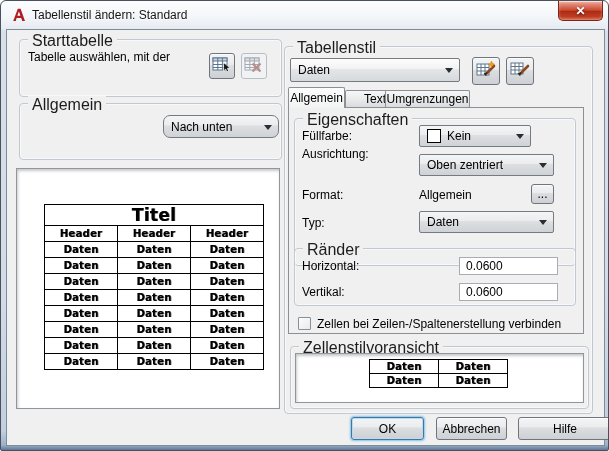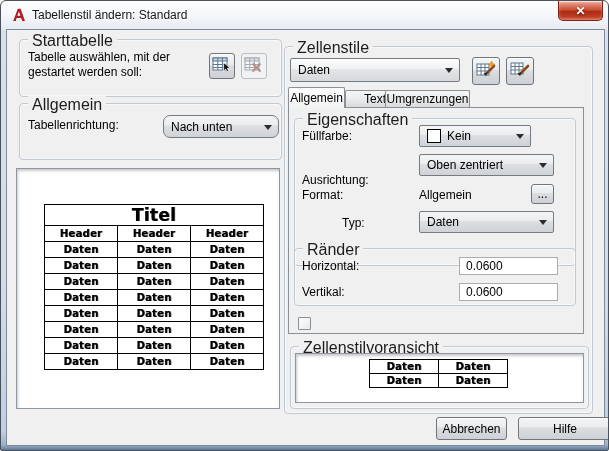--- a/index.html
+++ b/index.html
@@ -76,21 +76,20 @@
       <span>✕</span>
     </div>
   </div>
 
   <div class="content"></div>
 
   <div class="groupbox" style="left:18px;top:38px;width:263px;height:58px;">
     <span class="grouplabel">Starttabelle</span>
   </div>
   <span class="lbl" style="left:27px;top:49px;">Tabelle auswählen, mit der</span>
-  <span class="lbl" style="left:27px;top:64px;">gestartet werden soll:</span>
   <div class="btn" style="left:208px;top:52px;width:26px;height:26px;">
     <span>
       <svg width="20" height="18" viewBox="0 0 20 18">
         <rect x="1" y="2" width="14" height="12" fill="#fff" stroke="#5d748c"></rect>
         <rect x="1" y="2" width="14" height="3" fill="#c9d9ec" stroke="#5d748c"></rect>
         <line x1="1" y1="8.5" x2="15" y2="8.5" stroke="#5d748c"></line>
         <line x1="1" y1="11.5" x2="15" y2="11.5" stroke="#5d748c"></line>
         <line x1="5.8" y1="2" x2="5.8" y2="14" stroke="#5d748c"></line>
         <line x1="10.4" y1="2" x2="10.4" y2="14" stroke="#5d748c"></line>
         <path d="M11.6 6.6 l0 8.4 l2.1-1.9 l1.2 2.7 l1.7-.8 l-1.2-2.7 l2.8-.3 z" fill="#141414" stroke="#fff" stroke-width="0.7"></path>
@@ -107,21 +106,20 @@
         <line x1="5.8" y1="2" x2="5.8" y2="14" stroke="#a3aab1"></line>
         <line x1="10.4" y1="2" x2="10.4" y2="14" stroke="#a3aab1"></line>
         <path d="M8.5 7.5 L16.5 15.5 M16.5 7.5 L8.5 15.5" stroke="#b88f8a" stroke-width="2.2" fill="none"></path>
       </svg>
     </span>
   </div>
 
   <div class="groupbox" style="left:18px;top:102px;width:263px;height:57px;">
     <span class="grouplabel">Allgemein</span>
   </div>
-  <span class="lbl" style="left:27px;top:117px;">Tabellenrichtung:</span>
   <div class="combo" style="left:162px;top:114px;width:116px;border-radius:7px;">
     <span class="val">Nach unten</span>
     <span class="arrow"></span>
   </div>
 
   <div class="sunken" style="left:15px;top:167px;width:264px;height:241px;">
     <table class="cadtable" style="position:absolute;left:27px;top:35px;width:220px;">
       <tbody>
           <tr style="height:21px;">
         <td colspan="3" class="cad cad-title">Titel</td>
@@ -169,21 +167,21 @@
       <tr style="height:16px;">
         <td class="cad cad-cell">Daten</td>
         <td class="cad cad-cell">Daten</td>
         <td class="cad cad-cell">Daten</td>
       </tr>
     </tbody>
       </table>
   </div>
 
   <div class="groupbox" style="left:283px;top:45px;width:309px;height:368px;">
-    <span class="grouplabel">Zellenstile</span>
+    <span class="grouplabel">Tabellenstil</span>
   </div>
   <div class="combo combo--light" style="left:289px;top:57px;width:170px;height:24px;">
     <span class="val">Daten</span>
     <span class="arrow"></span>
   </div>
   <div class="btn" style="left:471px;top:56px;width:28px;height:28px;">
     <span>
       <svg width="20" height="20" viewBox="0 0 20 20">
         <rect x="1" y="4" width="12" height="11" fill="#fff" stroke="#5d748c"></rect>
         <line x1="1" y1="7.5" x2="13" y2="7.5" stroke="#5d748c"></line>
@@ -223,64 +221,68 @@
 
   <div class="groupbox" style="left:293px;top:117px;width:282px;height:148px;z-index:4;">
     <span class="grouplabel" style="background:#f0f0f0;">Eigenschaften</span>
   </div>
   <span class="lbl" style="left:301px;top:128px;z-index:5;">Füllfarbe:</span>
   <div class="combo" style="left:418px;top:124px;width:112px;height:22px;z-index:5;">
     <span class="swatch"></span>
     <span class="val">Kein</span>
     <span class="arrow"></span>
   </div>
-  <span class="lbl" style="left:301px;top:172px;z-index:5;">Ausrichtung:</span>
+  <span class="lbl" style="left:301px;top:146px;z-index:5;">Ausrichtung:</span>
   <div class="combo" style="left:418px;top:153px;width:135px;height:22px;z-index:5;">
     <span class="val">Oben zentriert</span>
     <span class="arrow"></span>
   </div>
   <span class="lbl" style="left:301px;top:187px;z-index:5;">Format:</span>
   <span class="lbl" style="left:418px;top:187px;z-index:5;">Allgemein</span>
   <div class="btn" style="left:530px;top:183px;width:23px;height:20px;z-index:5;">
     <span>...</span>
   </div>
-  <span class="lbl" style="left:301px;top:215px;z-index:5;margin-left:40px;">Typ:</span>
+  <span class="lbl" style="left:301px;top:215px;z-index:5;">Typ:</span>
   <div class="combo" style="left:418px;top:210px;width:135px;height:22px;z-index:5;">
     <span class="val">Daten</span>
     <span class="arrow"></span>
   </div>
 
   <div class="groupbox" style="left:293px;top:247px;width:282px;height:58px;z-index:4;">
     <span class="grouplabel">Ränder</span>
   </div>
   <span class="lbl" style="left:301px;top:258px;z-index:5;">Horizontal:</span>
   <input class="textinput" style="left: 458px; top: 256px; width: 99px; height: 18px; z-index: 5;" value="0.0600">
   <span class="lbl" style="left:301px;top:284px;z-index:5;">Vertikal:</span>
   <input class="textinput" style="left: 458px; top: 282px; width: 99px; height: 18px; z-index: 5;" value="0.0600">
 
   <span class="checkbox" style="left:297px;top:316px;z-index:5;"></span>
+  <span class="lbl" style="left:316px;top:316px;z-index:5;">Zellen bei Zeilen-/Spaltenerstellung verbinden</span>
 
   <div class="groupbox" style="left:289px;top:345px;width:299px;height:63px;">
     <span class="grouplabel">Zellenstilvoransicht</span>
   </div>
   <div class="sunken" style="left:294px;top:352px;width:289px;height:50px;">
     <table class="cadtable" style="position:absolute;left:73px;top:5px;width:136px;">
       <tbody>
           <tr style="height:14px;">
         <td class="cad cad-cell" style="width:68px;">Daten</td>
         <td class="cad cad-cell" style="width:68px;">Daten</td>
       </tr>
       <tr style="height:14px;">
         <td class="cad cad-cell">Daten</td>
         <td class="cad cad-cell">Daten</td>
       </tr>
     </tbody>
       </table>
   </div>
 
+  <div class="btn btn--default" style="left:350px;top:416px;width:73px;height:23px;">
+    <span>OK</span>
+  </div>
   <div class="btn" style="left:435px;top:416px;width:71px;height:23px;">
     <span>Abbrechen</span>
   </div>
   <div class="btn" style="left:517px;top:416px;width:94px;height:23px;">
     <span>Hilfe</span>
   </div>
 
 </div>
 
 </body></html>

